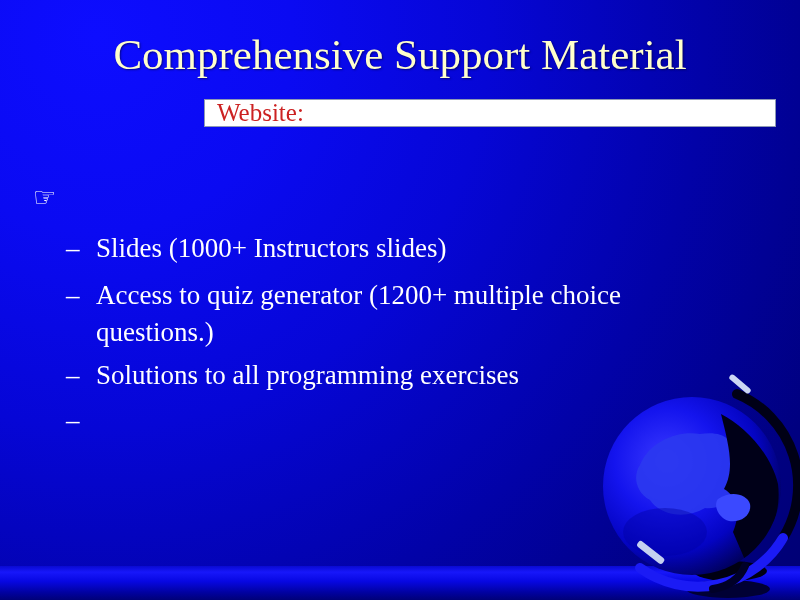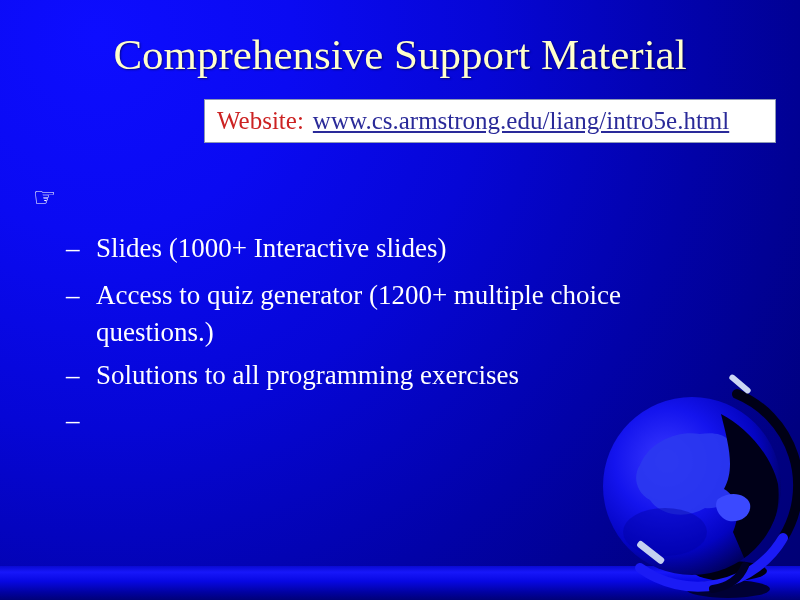--- a/index.html
+++ b/index.html
@@ -13,21 +13,21 @@
     font-family:"Liberation Serif","DejaVu Serif",serif;
   }
   .title{
     position:absolute;top:30px;left:0;width:100%;
     text-align:center;
     font-size:43px;font-weight:400;letter-spacing:0px;
     color:#FFFFCC;
     text-shadow:1px 1px 2px rgba(0,0,40,.55);
   }
   .website-box{
-    position:absolute;left:204px;top:99px;width:572px;height:44px;
+    position:absolute;left:204px;top:99px;width:572px;height:28px;
     background:#ffffff;border:1px solid #8d99b5;box-sizing:border-box;
     display:flex;align-items:center;
     padding-left:12px;
     font-size:25px;white-space:nowrap;
   }
   .website-label{color:#CC2222;margin-right:9px;}
   .website-url{color:#2A2A99;text-decoration:underline;cursor:pointer;}
   .bullet-l1{
     position:absolute;left:33px;top:180px;
     color:#ffffff;font-size:31px;
@@ -59,30 +59,29 @@
 </style>
 </head>
 <body>
 
 <div class="slide">
 
   <div class="title">Comprehensive Support Material</div>
 
   <div class="website-box">
     <span class="website-label">Website:</span>
-    <span class="website-url">www.cs.armstrong.edu/liang/intro5e.html</span>
   </div>
 
   <div class="bullet-l1">
     <span class="finger">☞</span>
   </div>
 
   <div class="bullet-l2 b-1">
     <span class="dash">–</span>
-    <span class="b2text">Slides (1000+ Interactive slides)</span>
+    <span class="b2text">Slides (1000+ Instructors slides)</span>
   </div>
 
   <div class="bullet-l2 b-2">
     <span class="dash">–</span>
     <span class="b2text">Access to quiz generator (1200+ multiple choice
 questions.)</span>
   </div>
 
   <div class="bullet-l2 b-3">
     <span class="dash">–</span>

